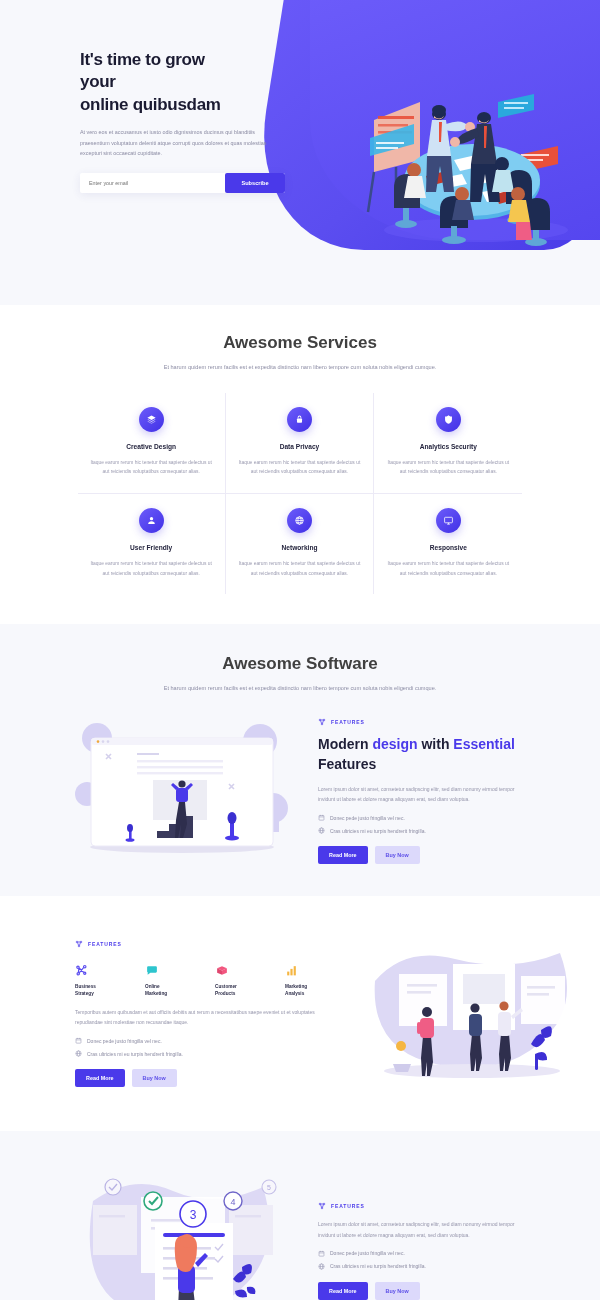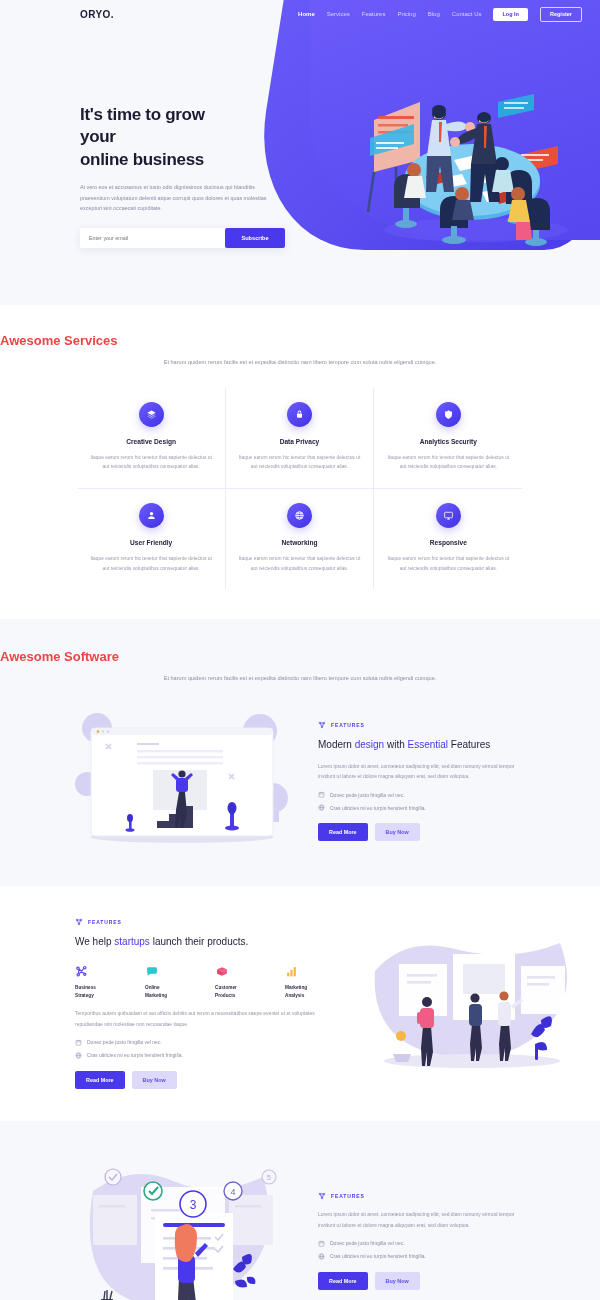--- a/index.html
+++ b/index.html
@@ -48,21 +48,21 @@
   .nav-link {
     font-size:6px; color:#d7d4fb; text-decoration:none; white-space:nowrap;
   }
   .nav-link.active { color:#ffffff; font-weight:bold; }
   .nav-btn {
     font-size:5.5px; padding:3.5px 9px; border-radius:2px; white-space:nowrap;
   }
   .nav-btn.login { background:#ffffff; color:#4636ea; font-weight:bold; }
   .nav-btn.register { background:transparent; color:#ffffff; border:1px solid rgba(255,255,255,.75); font-weight:bold; }
 
-  .hero-inner { position:relative; z-index:10; padding:104px 0 0 80px; width:235px; }
+  .hero-inner { position:relative; z-index:10; padding:49px 0 0 80px; width:235px; }
   .hero-title {
     font-size:17px; line-height:1.32; font-weight:bold; color:#1b1b32;
     letter-spacing:-.3px;
   }
   .hero-sub {
     margin-top:11px; font-size:5.4px; line-height:1.95; color:#8b8ba3; width:193px;
   }
   .subscribe-form {
     margin-top:14px;
     width:205px; height:20px;
@@ -78,21 +78,21 @@
   }
   .subscribe-btn {
     width:60px; height:20px; background:#4a39ea; color:#fff;
     border:none; border-radius:2px; font-size:5.6px; font-weight:bold;
     font-family:"Liberation Sans", sans-serif; cursor:pointer;
   }
   .hero-art { position:absolute; right:22px; top:72px; width:212px; height:175px; z-index:12; }
 
   
   .section { padding:30px 0; }
-  .sec-title { text-align:left; font-size:13px; font-weight:bold; color:#ef4444; }
+  .sec-title { text-align:center; font-size:17px; font-weight:bold; color:#404040; }
   .sec-sub {
     text-align:center; margin:9px auto 0; width:305px;
     font-size:5.6px; line-height:1.95; color:#8d8da5;
   }
 
   
   .services { background:#ffffff; padding:28px 0 30px; }
   .svc-grid {
     width:445px; margin:20px auto 0;
     display:grid; grid-template-columns:repeat(3,1fr);
@@ -116,21 +116,21 @@
   .band { background:#f7f8fc; }
   .band-white { background:#ffffff; }
   .feat-row {
     width:450px; margin:0 auto; display:flex; align-items:center; gap:28px;
   }
   .feat-art { flex:0 0 215px; height:150px; position:relative; }
   .feat-copy { flex:1; }
   .feat-tag { display:flex; align-items:center; gap:5px; }
   .feat-tag-text { font-size:5px; font-weight:bold; letter-spacing:.9px; color:#4a39ea; }
   .feat-title {
-    margin-top:9px; font-size:10px; line-height:1.42; font-weight:normal; color:#1f1f38;
+    margin-top:9px; font-size:14px; line-height:1.42; font-weight:bold; color:#1f1f38;
   }
   .hl { color:#4a39ea; }
   .feat-body { margin-top:9px; font-size:5px; line-height:2.05; color:#9595ab; }
   .feat-list { margin-top:10px; }
   .feat-li { display:flex; align-items:center; gap:5px; margin-bottom:6px; }
   .feat-li-text { font-size:5px; color:#8c8ca3; }
   .btn-row { margin-top:12px; display:flex; gap:7px; }
   .btn {
     font-size:5.4px; font-weight:bold; padding:6px 11px; border-radius:2px;
     border:none; cursor:pointer; font-family:"Liberation Sans", sans-serif;
@@ -148,38 +148,25 @@
 </style>
 </head>
 <body>
 
 <div class="page">
 
   <section class="hero">
     <div class="hero-blob"></div>
     <div class="hero-blob2"></div>
 
-    <nav class="navbar">
-      <div class="logo">ORYO.</div>
-      <div class="nav-links">
-        <a class="nav-link active" href="#">Home</a>
-        <a class="nav-link" href="#">Services</a>
-        <a class="nav-link" href="#">Features</a>
-        <a class="nav-link" href="#">Pricing</a>
-        <a class="nav-link" href="#">Blog</a>
-        <a class="nav-link" href="#">Contact Us</a>
-        <span class="nav-btn login">Log In</span>
-        <span class="nav-btn register">Register</span>
-      </div>
-    </nav>
 
     <div class="hero-inner">
       <h1 class="hero-title">
         <span>It's time to grow your</span><br>
-        <span>online business</span>
+        <span>online quibusdam</span>
       </h1>
       <p class="hero-sub">At vero eos et accusamus et iusto odio dignissimos ducimus qui blanditiis praesentium voluptatum deleniti atque corrupti quos dolores et quas molestias excepturi sint occaecati cupiditate.</p>
       <form class="subscribe-form">
         <input class="subscribe-input" type="text" placeholder="Enter your email" style="">
         <button class="subscribe-btn">Subscribe</button>
       </form>
     </div>
 
     <div class="hero-art">
       <svg viewBox="0 0 212 175" width="212" height="175">
@@ -437,21 +424,20 @@
       <div class="feat-copy">
         <div class="feat-tag">
           <svg width="8" height="8" viewBox="0 0 24 24" fill="none" stroke="#4a39ea" stroke-width="2.2">
             <circle cx="6" cy="6" r="2.4"></circle>
               <circle cx="18" cy="6" r="2.4"></circle>
               <circle cx="12" cy="18" r="2.4"></circle>
             <path d="M7.6 7.6 10.6 16M16.4 7.6 13.4 16M8.4 6h7.2"></path>
           </svg>
           <span class="feat-tag-text">FEATURES</span>
         </div>
-        <h3 class="feat-title"><span>We help </span><span class="hl">startups</span><span> launch their products.</span></h3>
 
         <div class="mini-row">
           <div class="mini">
             <div class="mini-ico">
               <svg width="13" height="13" viewBox="0 0 24 24" fill="none" stroke="#5b4df0" stroke-width="2.2">
                 <circle cx="5.5" cy="6" r="2.2"></circle>
                   <circle cx="18" cy="5" r="2.2"></circle>
                   <circle cx="6" cy="18" r="2.2"></circle>
                   <circle cx="18" cy="17" r="2"></circle>
                 <path d="M7.6 7.4 16.2 15.6M7.2 7.6 6.2 15.8M16.2 6.4 7.8 16.4"></path>

